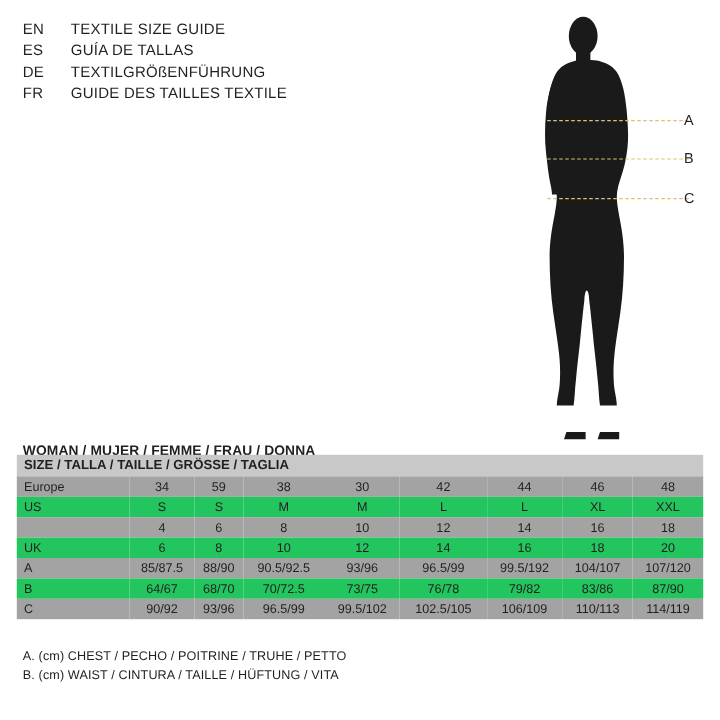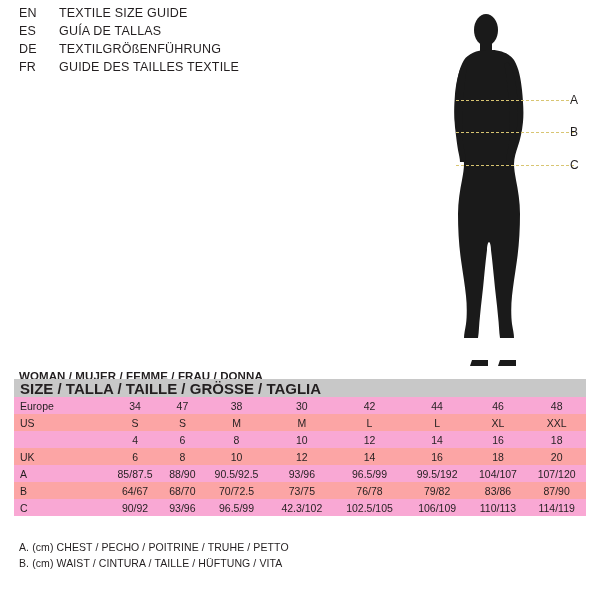--- a/index.html
+++ b/index.html
@@ -17,21 +17,21 @@
   .page {
     position: relative;
     width: 600px;
     height: 600px;
   }
 
   
   .langs {
     position: absolute;
     left: 19px;
-    top: 6px;
+    top: 17px;
     width: 330px;
   }
   .lang-row {
     display: flex;
     align-items: baseline;
     height: 18px;
     font-size: 12.5px;
     letter-spacing: 0.2px;
   }
   .lang-code {
@@ -96,29 +96,29 @@
   table.size-table td.label {
     text-align: left;
     padding-left: 6px;
     width: 88px;
   }
   tr.head td {
     background: #c8c8c8;
     font-weight: bold;
     text-align: left;
     padding-left: 6px;
-    font-size: 15px;
+    font-size: 11px;
     height: 18px;
     margin-top: 36px;
   }
   tr.shade td {
-    background: #f9a8d4;
+    background: #a3a3a3;
   }
   tr.plain td {
-    background: #fca5a5;
+    background: #22c55e;
   }
 
   
   .notes {
     position: absolute;
     left: 19px;
     top: 540px;
     width: 480px;
   }
   .note {
@@ -218,21 +218,21 @@
 
   <table class="size-table">
     <tbody>
       <tr class="head">
         <td colspan="9">SIZE / TALLA / TAILLE / GRÖSSE / TAGLIA</td>
       </tr>
 
       <tr class="shade">
         <td class="label">Europe</td>
         <td>34</td>
-        <td>47</td>
+        <td>59</td>
         <td>38</td>
         <td>30</td>
         <td>42</td>
         <td>44</td>
         <td>46</td>
         <td>48</td>
       </tr>
 
       <tr class="plain">
         <td class="label">US</td>
@@ -292,21 +292,21 @@
         <td>79/82</td>
         <td>83/86</td>
         <td>87/90</td>
       </tr>
 
       <tr class="shade">
         <td class="label">C</td>
         <td>90/92</td>
         <td>93/96</td>
         <td>96.5/99</td>
-        <td>42.3/102</td>
+        <td>99.5/102</td>
         <td>102.5/105</td>
         <td>106/109</td>
         <td>110/113</td>
         <td>114/119</td>
       </tr>
     </tbody>
   </table>
 
   <div class="notes">
     <div class="note">A. (cm) CHEST / PECHO / POITRINE / TRUHE / PETTO</div>

